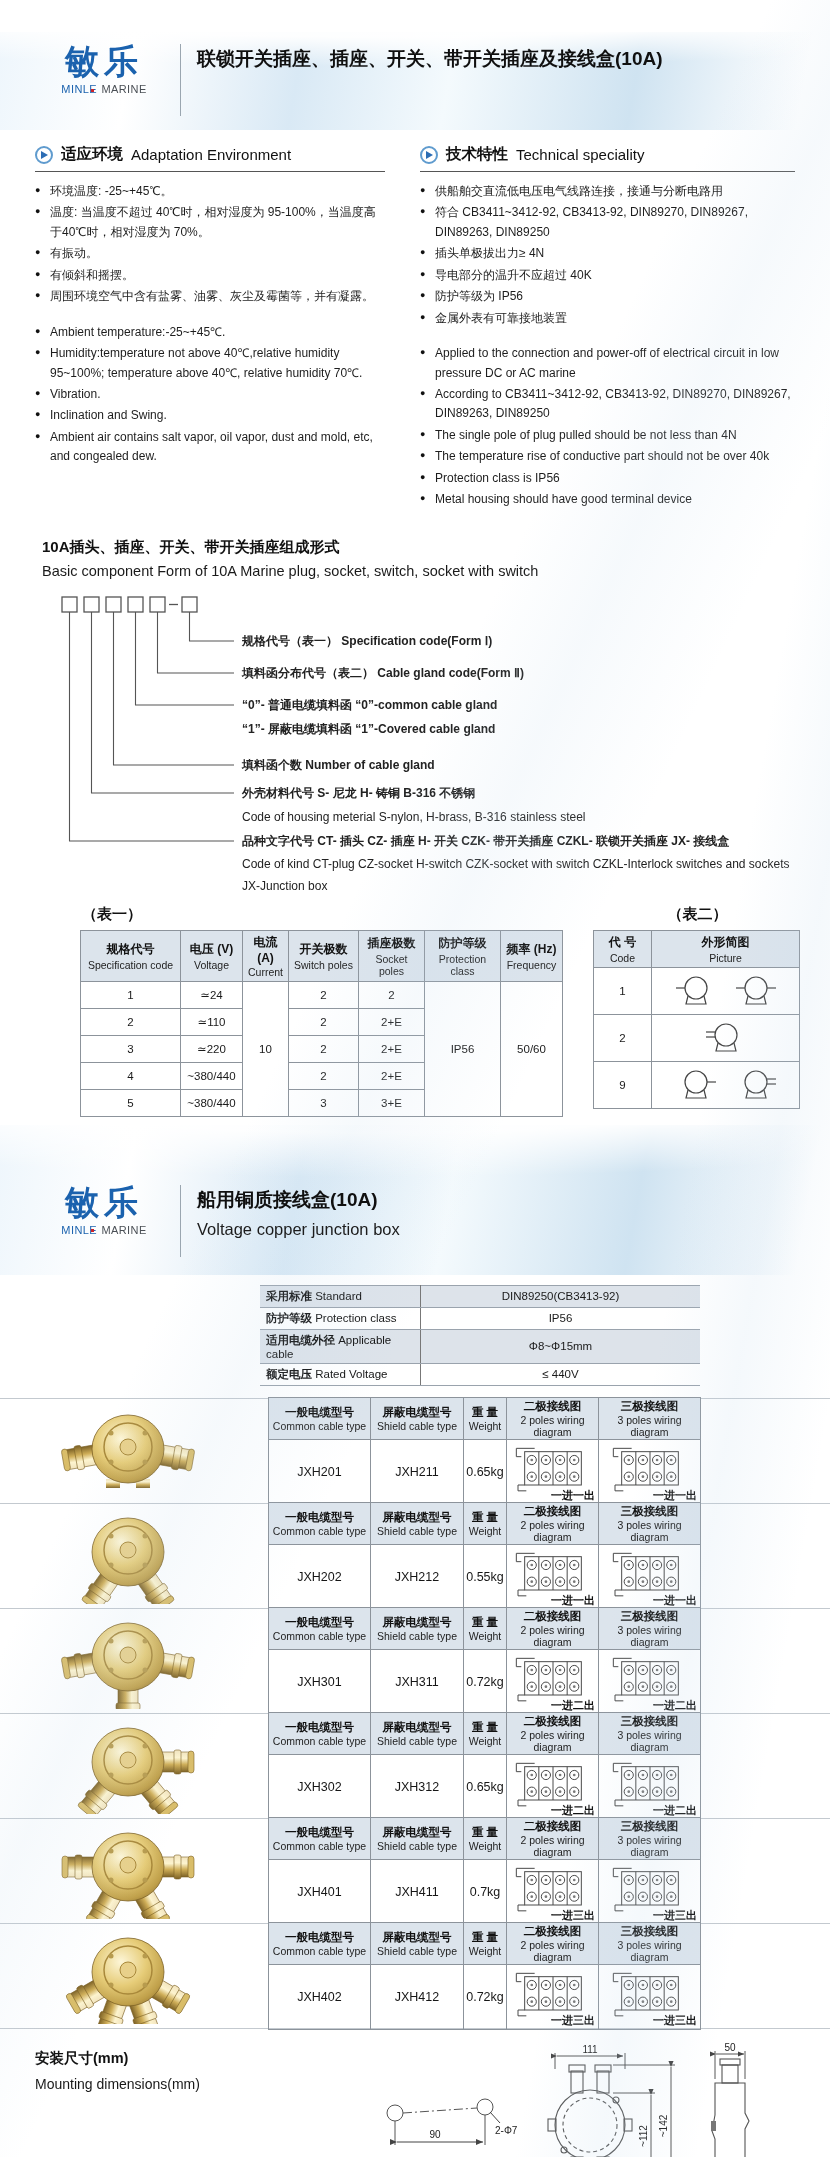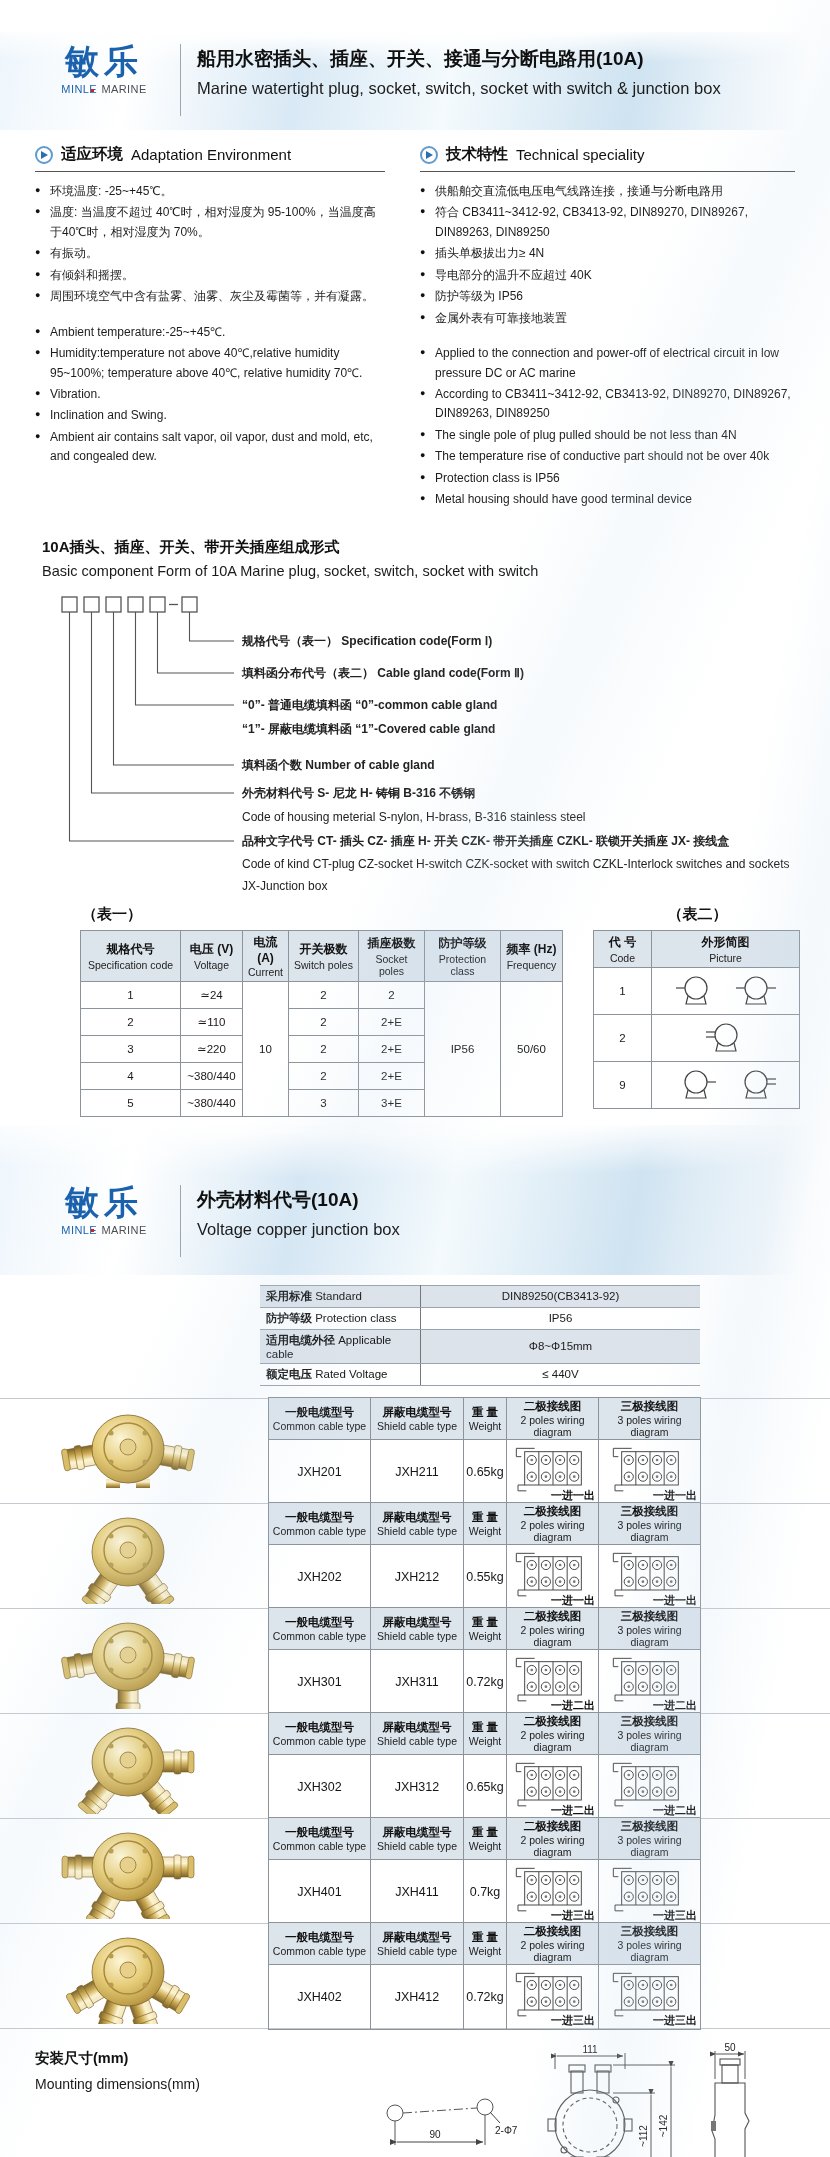--- a/index.html
+++ b/index.html
@@ -151,22 +151,21 @@
   <header class="band band1">
     <div class="logo">
       <div class="logo-cn">敏乐</div>
       <div class="logo-en">
         <span class="logo-en1">MINLE</span>
         <span class="logo-en2">MARINE</span>
       </div>
     </div>
     <div class="vline"></div>
     <div class="band-titles">
-      <div class="band-title-cn">船用水密插头、插座、开关、接通与分断电路用(10A)</div>
-      <div class="band-title-en">Marine watertight plug, socket, switch, socket with switch &amp; junction box</div>
+      <div class="band-title-cn">联锁开关插座、插座、开关、带开关插座及接线盒(10A)</div>
     </div>
   </header>
 
   <section class="two-col">
     <div class="col-left">
       <div class="sec-head">
         <span class="play-icon"></span>
         <span class="hcn">适应环境</span>
         <span class="hen">Adaptation Environment</span>
       </div>
@@ -395,21 +394,21 @@
   <header class="band band2">
     <div class="logo">
       <div class="logo-cn">敏乐</div>
       <div class="logo-en">
         <span class="logo-en1">MINLE</span>
         <span class="logo-en2">MARINE</span>
       </div>
     </div>
     <div class="vline"></div>
     <div class="band-titles">
-      <div class="band-title-cn">外壳材料代号(10A)</div>
+      <div class="band-title-cn">船用铜质接线盒(10A)</div>
       <div class="band-title-en">Voltage copper junction box</div>
     </div>
   </header>
 
   <section class="std-wrap">
     <table class="std">
       <tbody>
           <tr class="shade">
         <td class="lab"><span class="cn">采用标准</span> <span>Standard</span></td>
         <td class="val">DIN89250(CB3413-92)</td>

